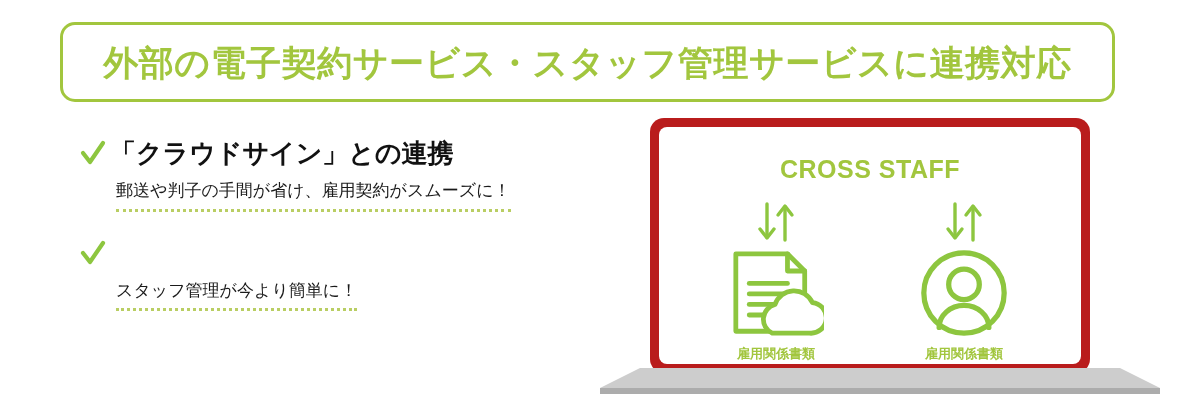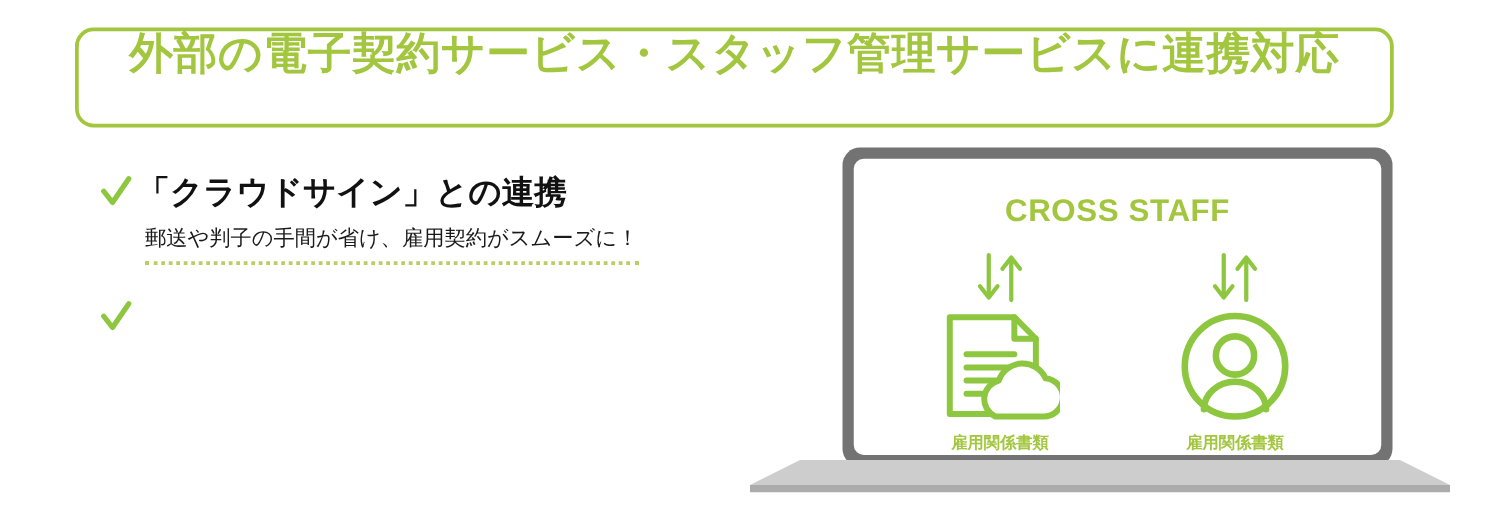--- a/index.html
+++ b/index.html
@@ -19,21 +19,21 @@
   .title-banner {
     position: absolute;
     left: 60px;
     top: 22px;
     width: 1055px;
     height: 80px;
     box-sizing: border-box;
     border: 3px solid #A2C63E;
     border-radius: 15px;
     display: flex;
-    align-items: flex-start;
+    align-items: center;
     justify-content: center;
   }
   .title-text {
     color: #A2C63E;
     font-size: 35px;
     font-weight: bold;
     letter-spacing: 0.5px;
     white-space: nowrap;
     line-height: 1;
   }
@@ -88,24 +88,23 @@
     width: 560px;
     height: 295px;
   }
   .laptop-lid {
     position: absolute;
     left: 50px;
     top: 8px;
     width: 440px;
     height: 255px;
     box-sizing: border-box;
-    background: #737373;
+    background: #b91c1c;
     border-radius: 14px;
     padding: 9px;
-    margin-left: 24px;
   }
   .laptop-screen {
     width: 100%;
     height: 100%;
     box-sizing: border-box;
     background: #ffffff;
     border-radius: 8px;
     position: relative;
     overflow: hidden;
   }
@@ -180,20 +179,23 @@
       <span class="feature-desc">郵送や判子の手間が省け、雇用契約がスムーズに！</span>
     </div>
   </div>
 
   <div class="feature">
     <div class="feature-heading">
       <svg class="check-icon" viewBox="0 0 26 30">
         <path d="M3 15 L10 24 L23 5" fill="none" stroke="#8DC63F" stroke-width="4.2" stroke-linecap="round" stroke-linejoin="round"></path>
       </svg>
     </div>
+    <div class="feature-desc-wrap">
+      <span class="feature-desc">スタッフ管理が今より簡単に！</span>
+    </div>
   </div>
 
 </div>
 
 <div class="laptop">
 
   <div class="laptop-lid">
     <div class="laptop-screen">
 
       <div class="screen-title">CROSS STAFF</div>

